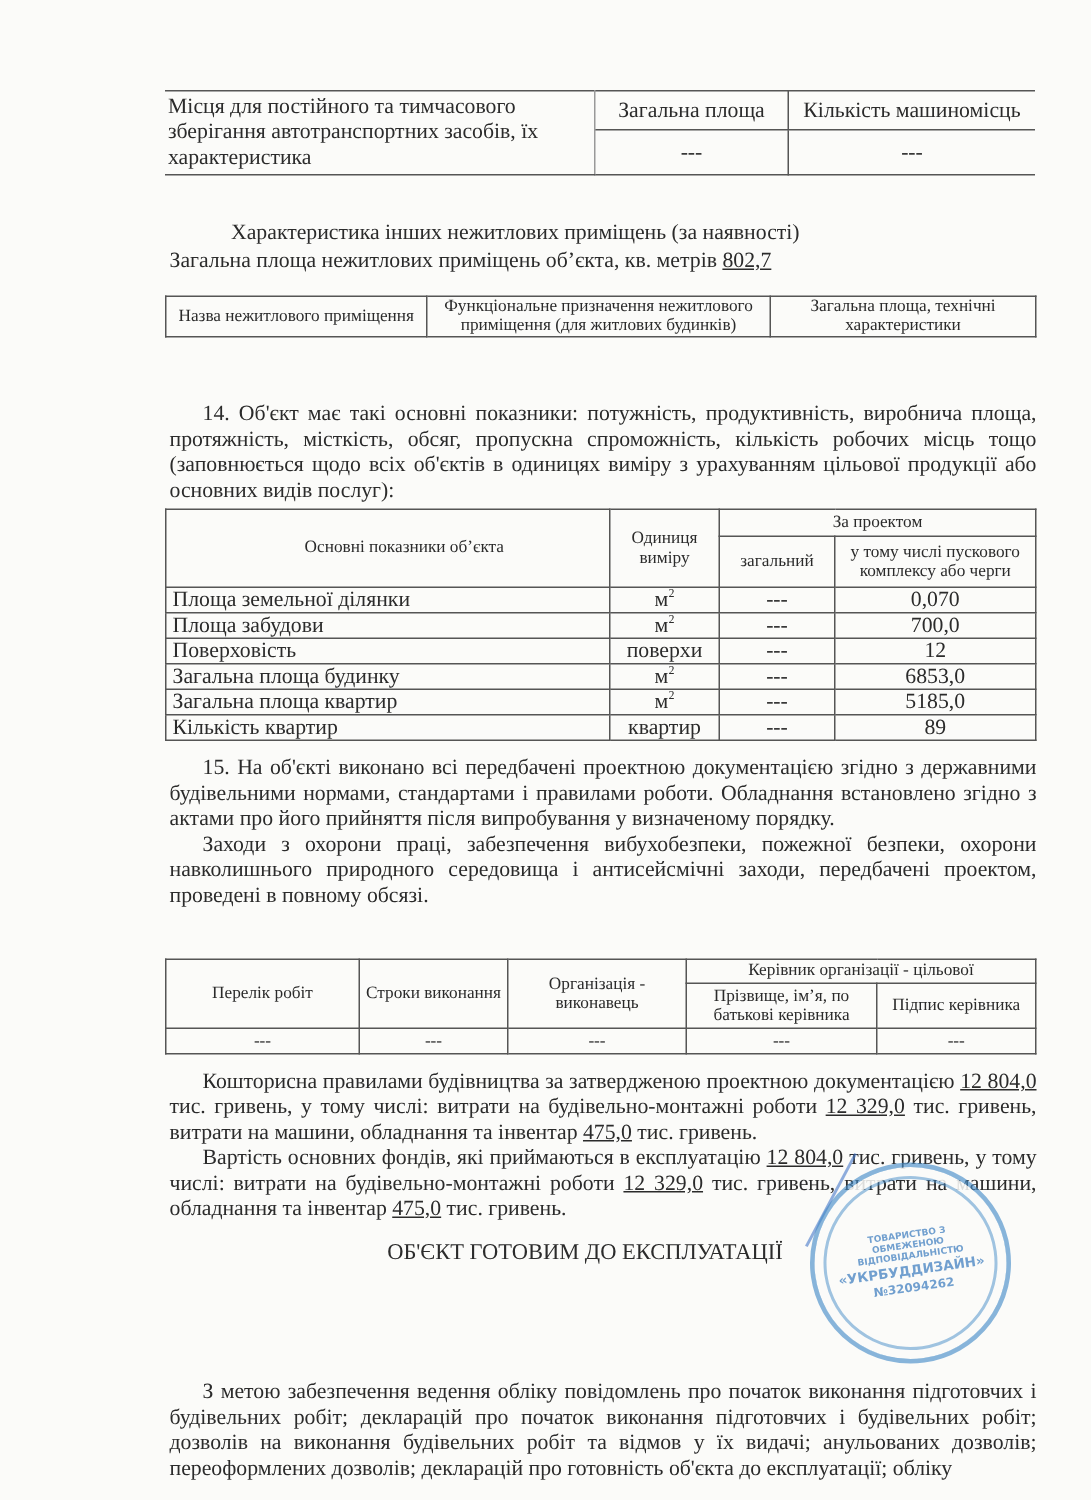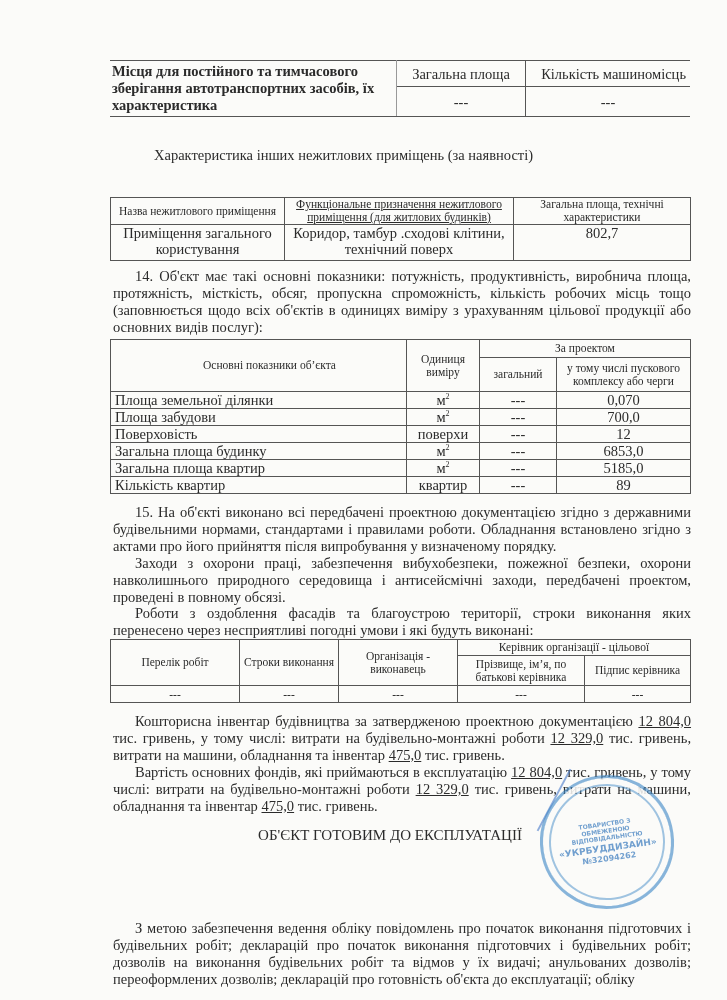--- a/index.html
+++ b/index.html
@@ -36,45 +36,44 @@
     .sig { position: absolute; left: 553px; top: 765px; width: 2px; height: 70px; background: rgba(70,120,200,0.6); transform: rotate(28deg); }
   </style>
 </head>
 <body>
 
 <div class="page">
 
   <table style="left:110px; top:60px; width:580px;">
     <tbody>
         <tr style="height:26px;">
-      <td rowspan="2" class="std" style="width:280px; border-left:none; border-right:1px solid #999; padding-left:2px; line-height:17px;font-weight:bold;">Місця для постійного та тимчасового зберігання автотранспортних засобів, їх характеристика</td>
+      <td rowspan="2" class="std" style="width:280px; border-left:none; border-right:1px solid #999; padding-left:2px; line-height:17px;">Місця для постійного та тимчасового зберігання автотранспортних засобів, їх характеристика</td>
       <td class="std c" style="width:120px;">Загальна площа</td>
-      <td class="std c" style="border-right:none;text-align:right;">Кількість машиномісць</td>
+      <td class="std c" style="border-right:none;">Кількість машиномісць</td>
     </tr>
     <tr style="height:30px;">
       <td class="std c">---</td>
       <td class="std c" style="border-right:none;">---</td>
     </tr>
   </tbody>
     </table>
 
   <div class="para" style="top:147px;margin-left:41px;">Характеристика інших нежитлових приміщень (за наявності)</div>
 
+  <div class="para" style="top:166px;">
+    <span>Загальна площа нежитлових приміщень об’єкта, кв. метрів</span>
+    <span class="u">802,7</span>
+  </div>
 
   <table style="left:110px; top:197px; width:581px;">
     <tbody>
         <tr style="height:27px;">
       <td class="small c" style="width:165px;">Назва нежитлового приміщення</td>
-      <td class="small c" style="width:220px;text-decoration:underline;">Функціональне призначення нежитлового приміщення (для житлових будинків)</td>
+      <td class="small c" style="width:220px;">Функціональне призначення нежитлового приміщення (для житлових будинків)</td>
       <td class="small c">Загальна площа, технічні характеристики</td>
-    </tr>
-    <tr style="height:36px;">
-      <td class="std c" style="vertical-align:top;">Приміщення загального користування</td>
-      <td class="std c" style="vertical-align:top;">Коридор, тамбур .сходові клітини, технічний поверх</td>
-      <td class="std c" style="vertical-align:top;">802,7</td>
     </tr>
   </tbody>
     </table>
 
   <div class="para ind" style="top:268px;">14. Об'єкт має такі основні показники: потужність, продуктивність, виробнича площа, протяжність, місткість, обсяг, пропускна спроможність, кількість робочих місць тощо (заповнюється щодо всіх об'єктів в одиницях виміру з урахуванням цільової продукції або основних видів послуг):</div>
 
   <table style="left:110px; top:339px; width:581px;">
     <tbody>
         <tr style="height:18px;">
       <td rowspan="2" class="small c" style="width:265px;padding-left:26px;">Основні показники об’єкта</td>
@@ -119,21 +118,20 @@
       <td class="std">Кількість квартир</td>
       <td class="std c"><span>квартир</span><sup></sup></td>
       <td class="std c">---</td>
       <td class="std c">89</td>
     </tr>
   </tbody>
     </table>
 
   <div class="para ind" style="top:504px;">15. На об'єкті виконано всі передбачені проектною документацією згідно з державними будівельними нормами, стандартами і правилами роботи. Обладнання встановлено згідно з актами про його прийняття після випробування у визначеному порядку.</div>
   <div class="para ind" style="top:555px;">Заходи з охорони праці, забезпечення вибухобезпеки, пожежної безпеки, охорони навколишнього природного середовища і антисейсмічні заходи, передбачені проектом, проведені в повному обсязі.</div>
-  <div class="para ind" style="top:605px;">Роботи з оздоблення фасадів та благоустрою території, строки виконання яких перенесено через несприятливі погодні умови і які будуть виконані:</div>
 
   <table style="left:110px; top:639px; width:581px;">
     <tbody>
         <tr style="height:16px;">
       <td rowspan="2" class="small c" style="width:120px;">Перелік робіт</td>
       <td rowspan="2" class="small c" style="width:90px;">Строки виконання</td>
       <td rowspan="2" class="small c" style="width:110px;">Організація - виконавець</td>
       <td colspan="2" class="small c">Керівник організації - цільової</td>
     </tr>
     <tr style="height:30px;">
@@ -144,21 +142,21 @@
       <td class="small c">---</td>
       <td class="small c">---</td>
       <td class="small c">---</td>
       <td class="small c">---</td>
       <td class="small c">---</td>
     </tr>
   </tbody>
     </table>
 
   <div class="para ind" style="top:713px;">
-    <span>Кошторисна інвентар будівництва за затвердженою проектною документацією</span>
+    <span>Кошторисна правилами будівництва за затвердженою проектною документацією</span>
     <span class="u">12 804,0</span>
     <span>тис. гривень, у тому числі: витрати на будівельно-монтажні роботи</span>
     <span class="u">12 329,0</span>
     <span>тис. гривень, витрати на машини, обладнання та інвентар</span>
     <span class="u">475,0</span>
     <span>тис. гривень.</span>
   </div>
   <div class="para ind" style="top:764px;">
     <span>Вартість основних фондів, які приймаються в експлуатацію</span>
     <span class="u">12 804,0</span>

